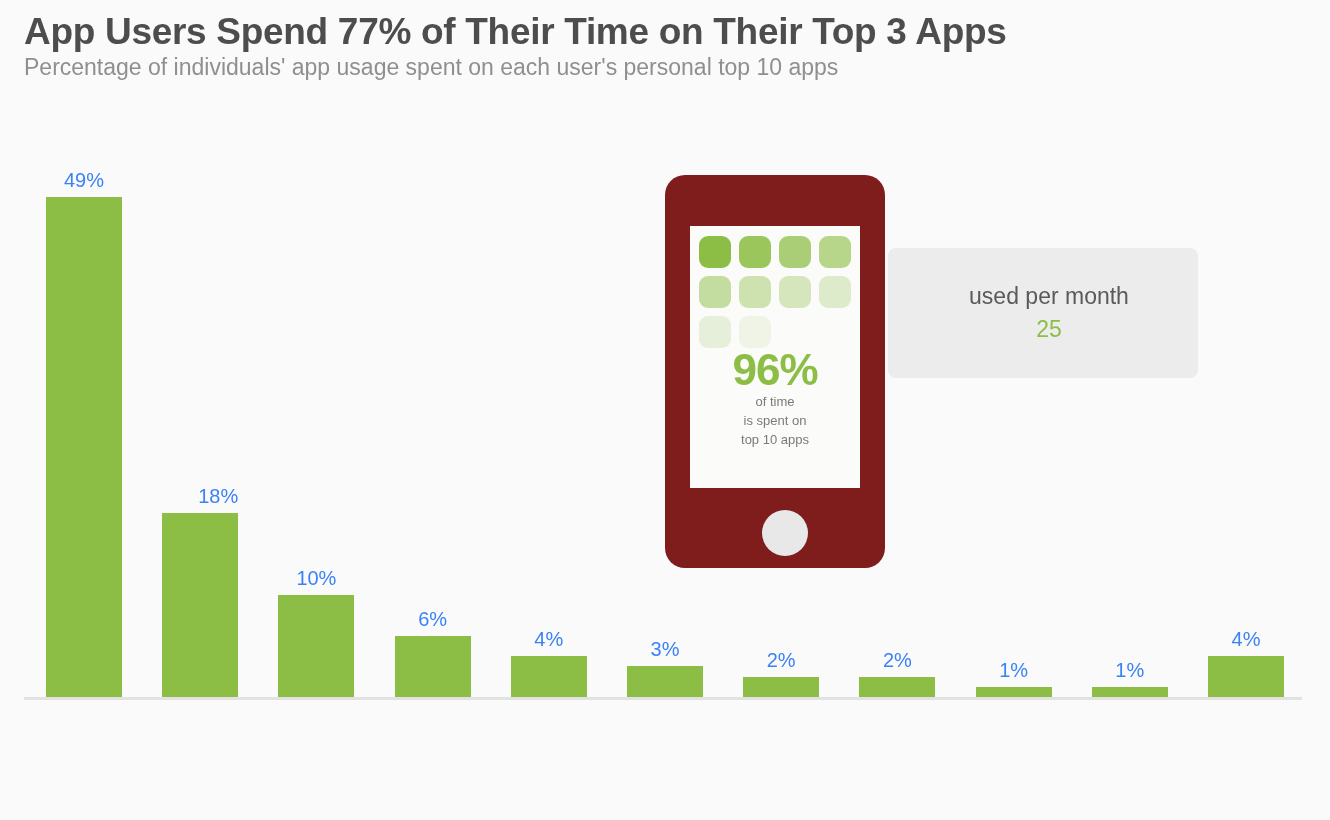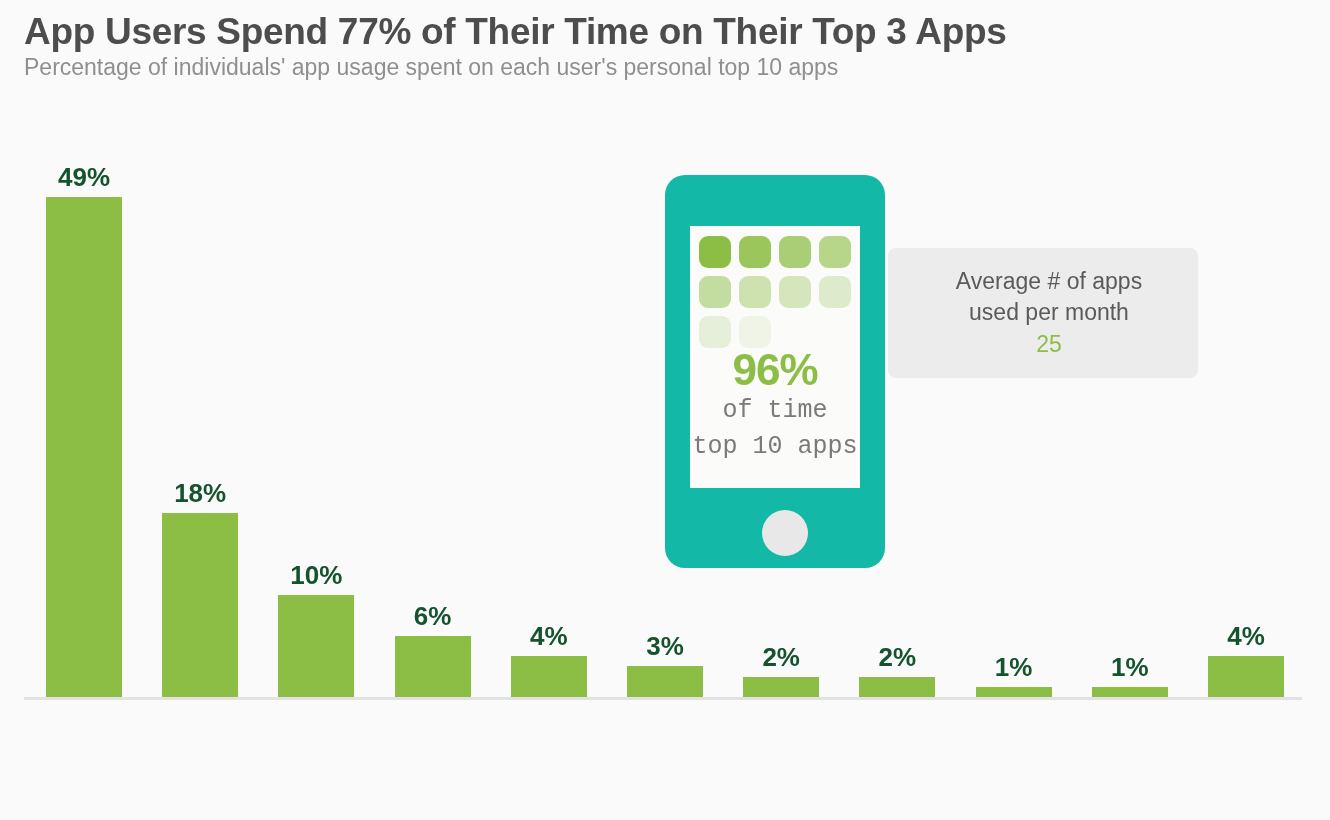--- a/index.html
+++ b/index.html
@@ -41,24 +41,23 @@
     background:#e2e2e2;
   }
   .bar-group {
     position:absolute;
     bottom:3px;
     width:76px;
     display:flex; flex-direction:column;
     align-items:center; justify-content:flex-end;
   }
   .bar-value {
-    font-size:26px; color:#14532d;
+    font-size:20px; color:#3b82f6;
     line-height:1; margin-bottom:7px;
     white-space:nowrap;
-    font-weight:bold;
   }
   .bar-rect {
     width:76px; background:#8cbe46;
   }
 
   
   #callout-box {
     position:absolute;
     left:888px; top:248px;
     width:310px; height:130px;
@@ -75,21 +74,21 @@
   #callout-number {
     font-size:23px; color:#8cbe46; line-height:1.34;
     margin-top:2px;
   }
 
   
   #phone {
     position:absolute;
     left:665px; top:175px;
     width:220px; height:393px;
-    background:#14b8a6;
+    background:#7f1d1d;
     border-radius:20px;
   }
   #phone-screen {
     position:absolute;
     left:25px; top:51px;
     width:170px; height:262px;
     background:#fbfbfa;
   }
   #app-grid {
     position:absolute;
@@ -107,21 +106,21 @@
     position:absolute;
     left:0; top:122px; width:170px;
     text-align:center;
   }
   #phone-percent {
     font-size:44px; font-weight:bold;
     color:#8cbe46; line-height:1.02;
     letter-spacing:-1px;
   }
   .phone-caption {
-    font-size:25px; color:#7a7a7a; line-height:1.45;font-family:Liberation Mono, monospace;
+    font-size:13px; color:#7a7a7a; line-height:1.45;
   }
   #home-button {
     position:absolute;
     left:97px; top:335px;
     width:46px; height:46px;
     border-radius:50%;
     background:#e8e8e8;
   }
 </style>
 </head>
@@ -134,21 +133,21 @@
     <div id="chart-subtitle">Percentage of individuals' app usage spent on each user's personal top 10 apps</div>
   </div>
 
   <div id="plot">
     <div id="axis-line"></div>
     <div id="bars-layer">
         <div class="bar-group" style="left: 46px;">
           <div class="bar-value">49%</div>
           <div class="bar-rect" style="height: 499.8px; background: rgb(140, 190, 70);"></div>
         </div>
-        <div class="bar-group" style="left: 162.2px;">
+        <div class="bar-group" style="left: 162.2px; align-items: flex-end;">
           <div class="bar-value">18%</div>
           <div class="bar-rect" style="height: 183.6px; background: rgb(140, 190, 70);"></div>
         </div>
         <div class="bar-group" style="left: 278.4px; text-align: center;">
           <div class="bar-value">10%</div>
           <div class="bar-rect" style="height: 102px; background: rgb(140, 190, 70);"></div>
         </div>
         <div class="bar-group" style="left: 394.6px;">
           <div class="bar-value">6%</div>
           <div class="bar-rect" style="height: 61.2px; background: rgb(140, 190, 70);"></div>
@@ -180,21 +179,20 @@
         <div class="bar-group" style="left: 1208px;">
           <div class="bar-value">4%</div>
           <div class="bar-rect" style="height: 40.8px; background: rgb(140, 190, 70);"></div>
         </div>
       </div>
     <div id="ticks-layer"></div>
 
   </div>
 
   <div id="callout-box">
-    <div class="callout-line">Average # of apps</div>
     <div class="callout-line">used per month</div>
     <div id="callout-number">25</div>
   </div>
 
   <div id="phone">
     <div id="phone-screen">
       <div id="app-grid">
           <div class="app-icon" style="background: rgb(140, 190, 70); opacity: 1;"></div>
           <div class="app-icon" style="background: rgb(140, 190, 70); opacity: 0.88;"></div>
           <div class="app-icon" style="background: rgb(140, 190, 70); opacity: 0.74;"></div>
@@ -202,19 +200,20 @@
           <div class="app-icon" style="background: rgb(140, 190, 70); opacity: 0.5;"></div>
           <div class="app-icon" style="background: rgb(140, 190, 70); opacity: 0.42;"></div>
           <div class="app-icon" style="background: rgb(140, 190, 70); opacity: 0.34;"></div>
           <div class="app-icon" style="background: rgb(140, 190, 70); opacity: 0.26;"></div>
           <div class="app-icon" style="background: rgb(140, 190, 70); opacity: 0.18;"></div>
           <div class="app-icon" style="background: rgb(140, 190, 70); opacity: 0.1;"></div>
         </div>
       <div id="phone-stat">
         <div id="phone-percent">96%</div>
         <div class="phone-caption">of time</div>
+        <div class="phone-caption">is spent on</div>
         <div class="phone-caption">top 10 apps</div>
       </div>
     </div>
     <div id="home-button"></div>
   </div>
 
 </div>
 
 </body></html>

